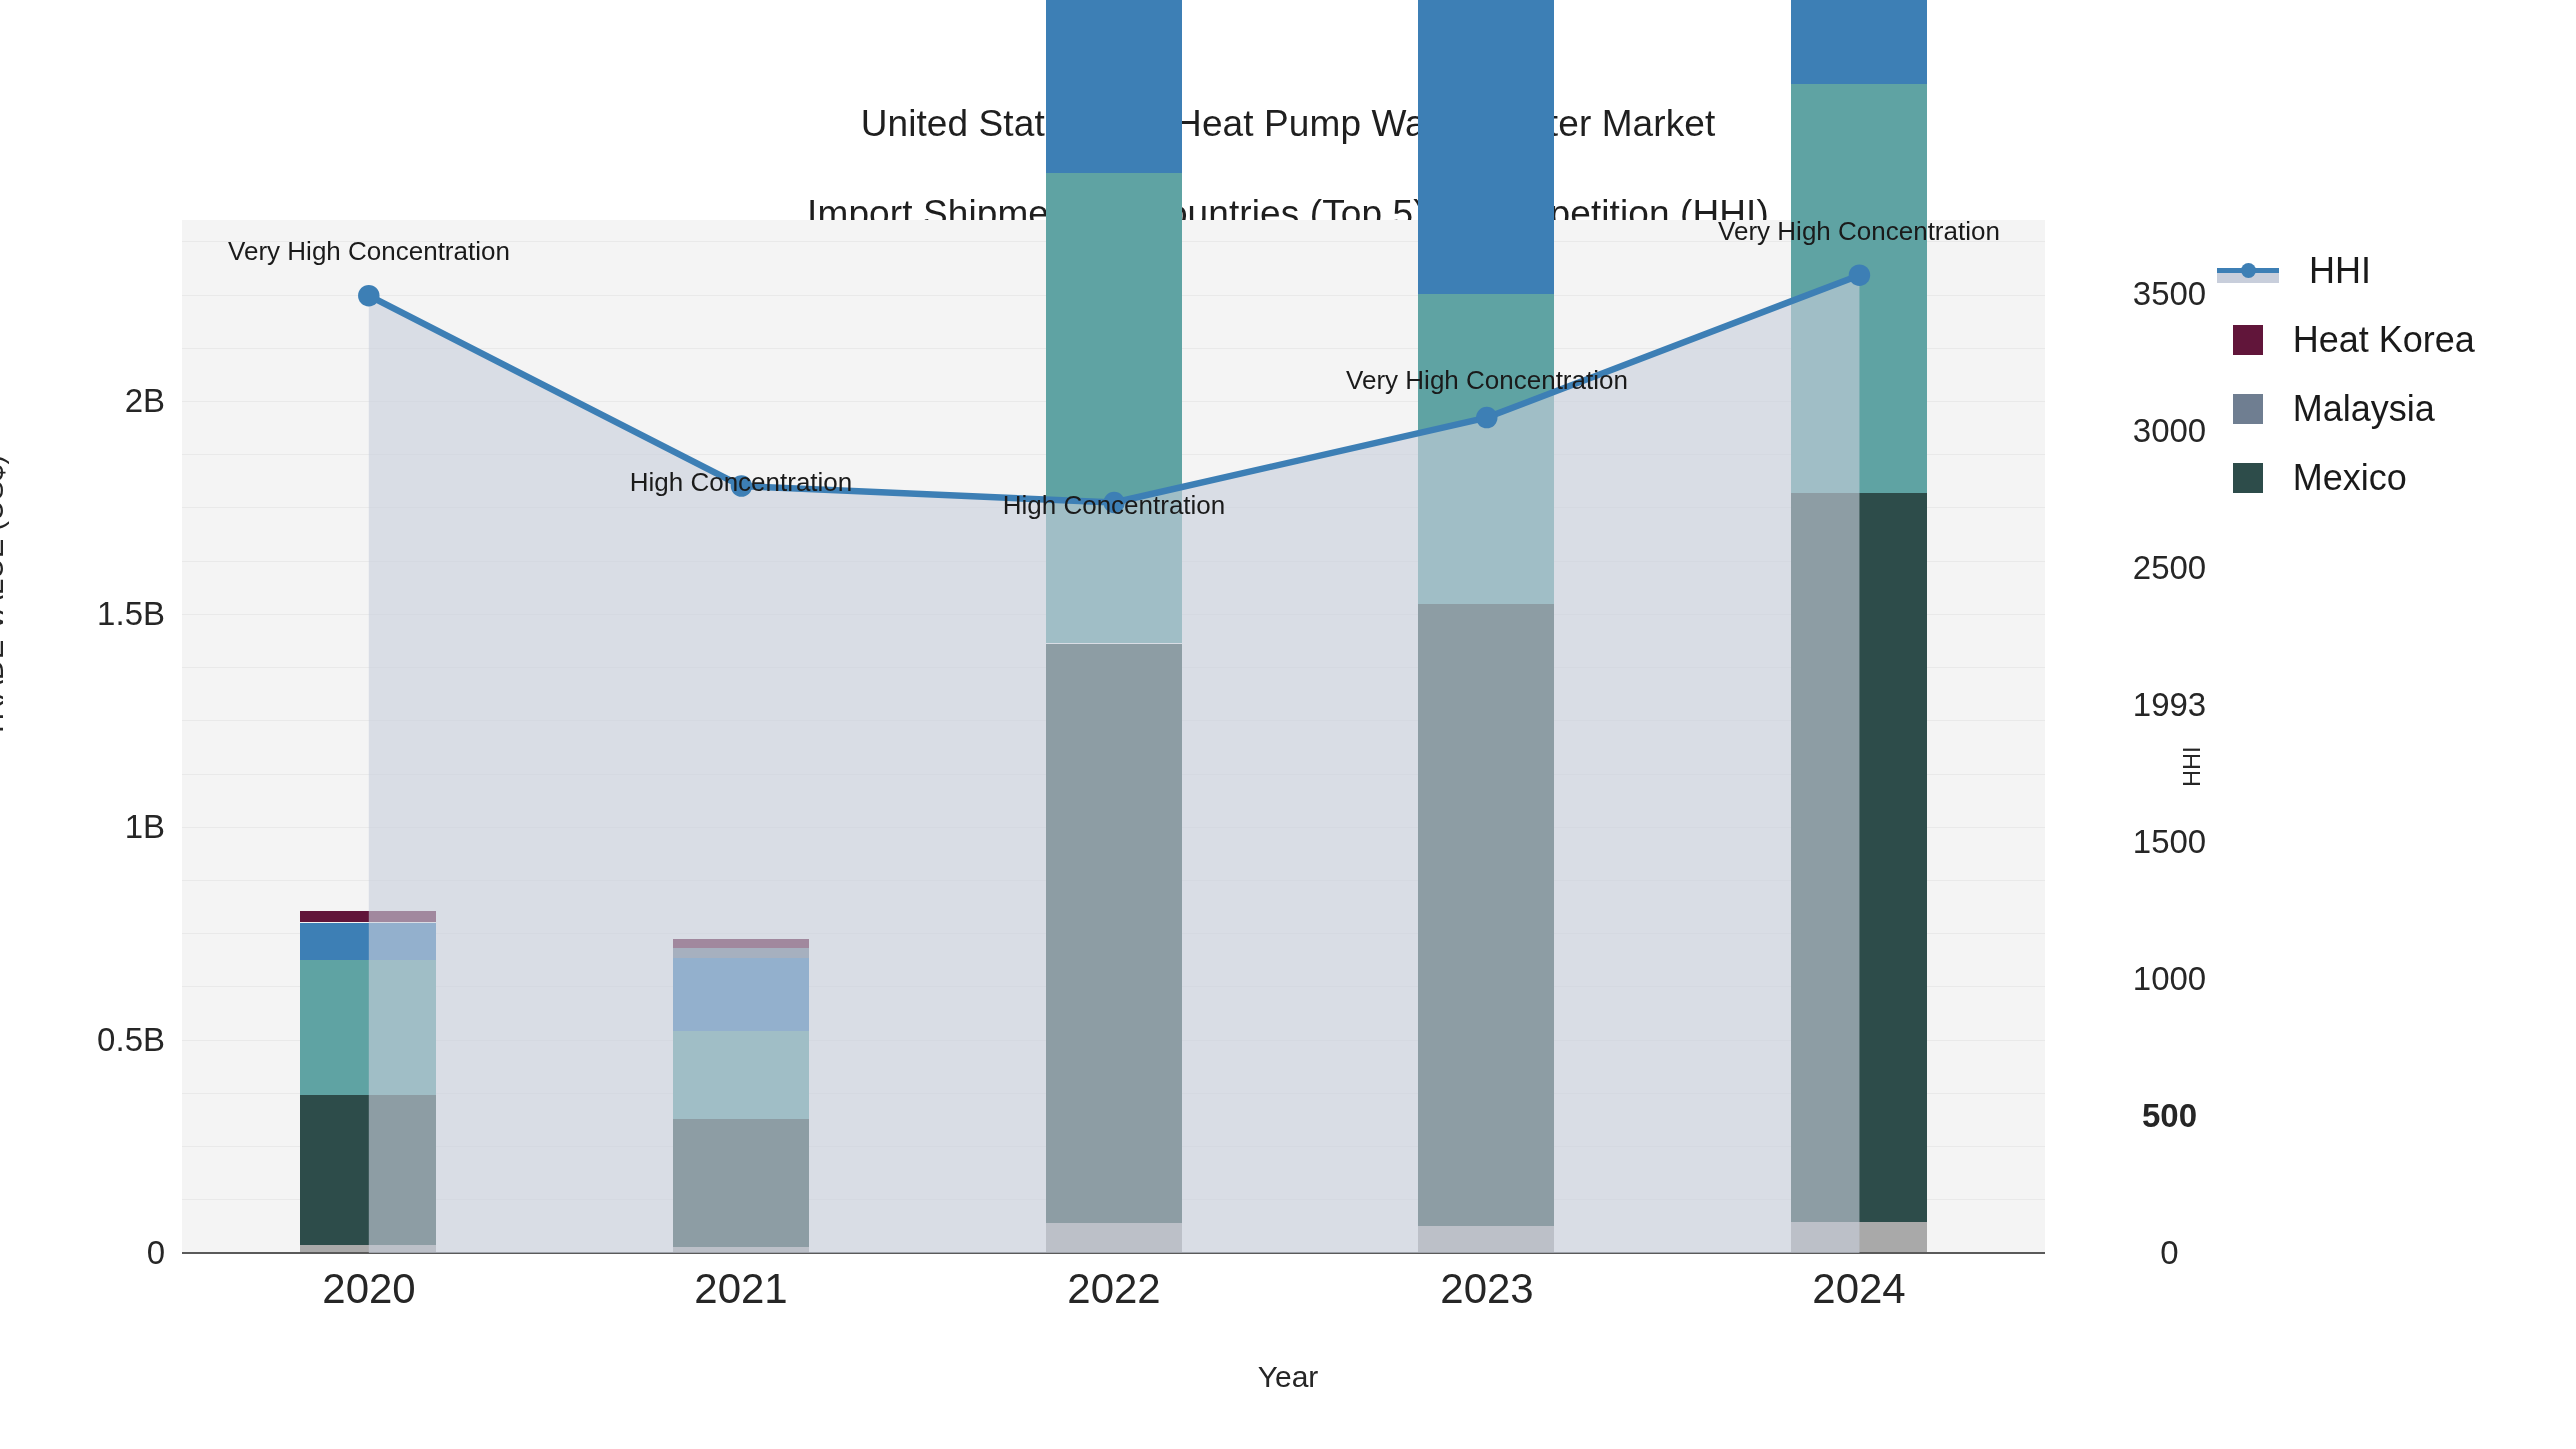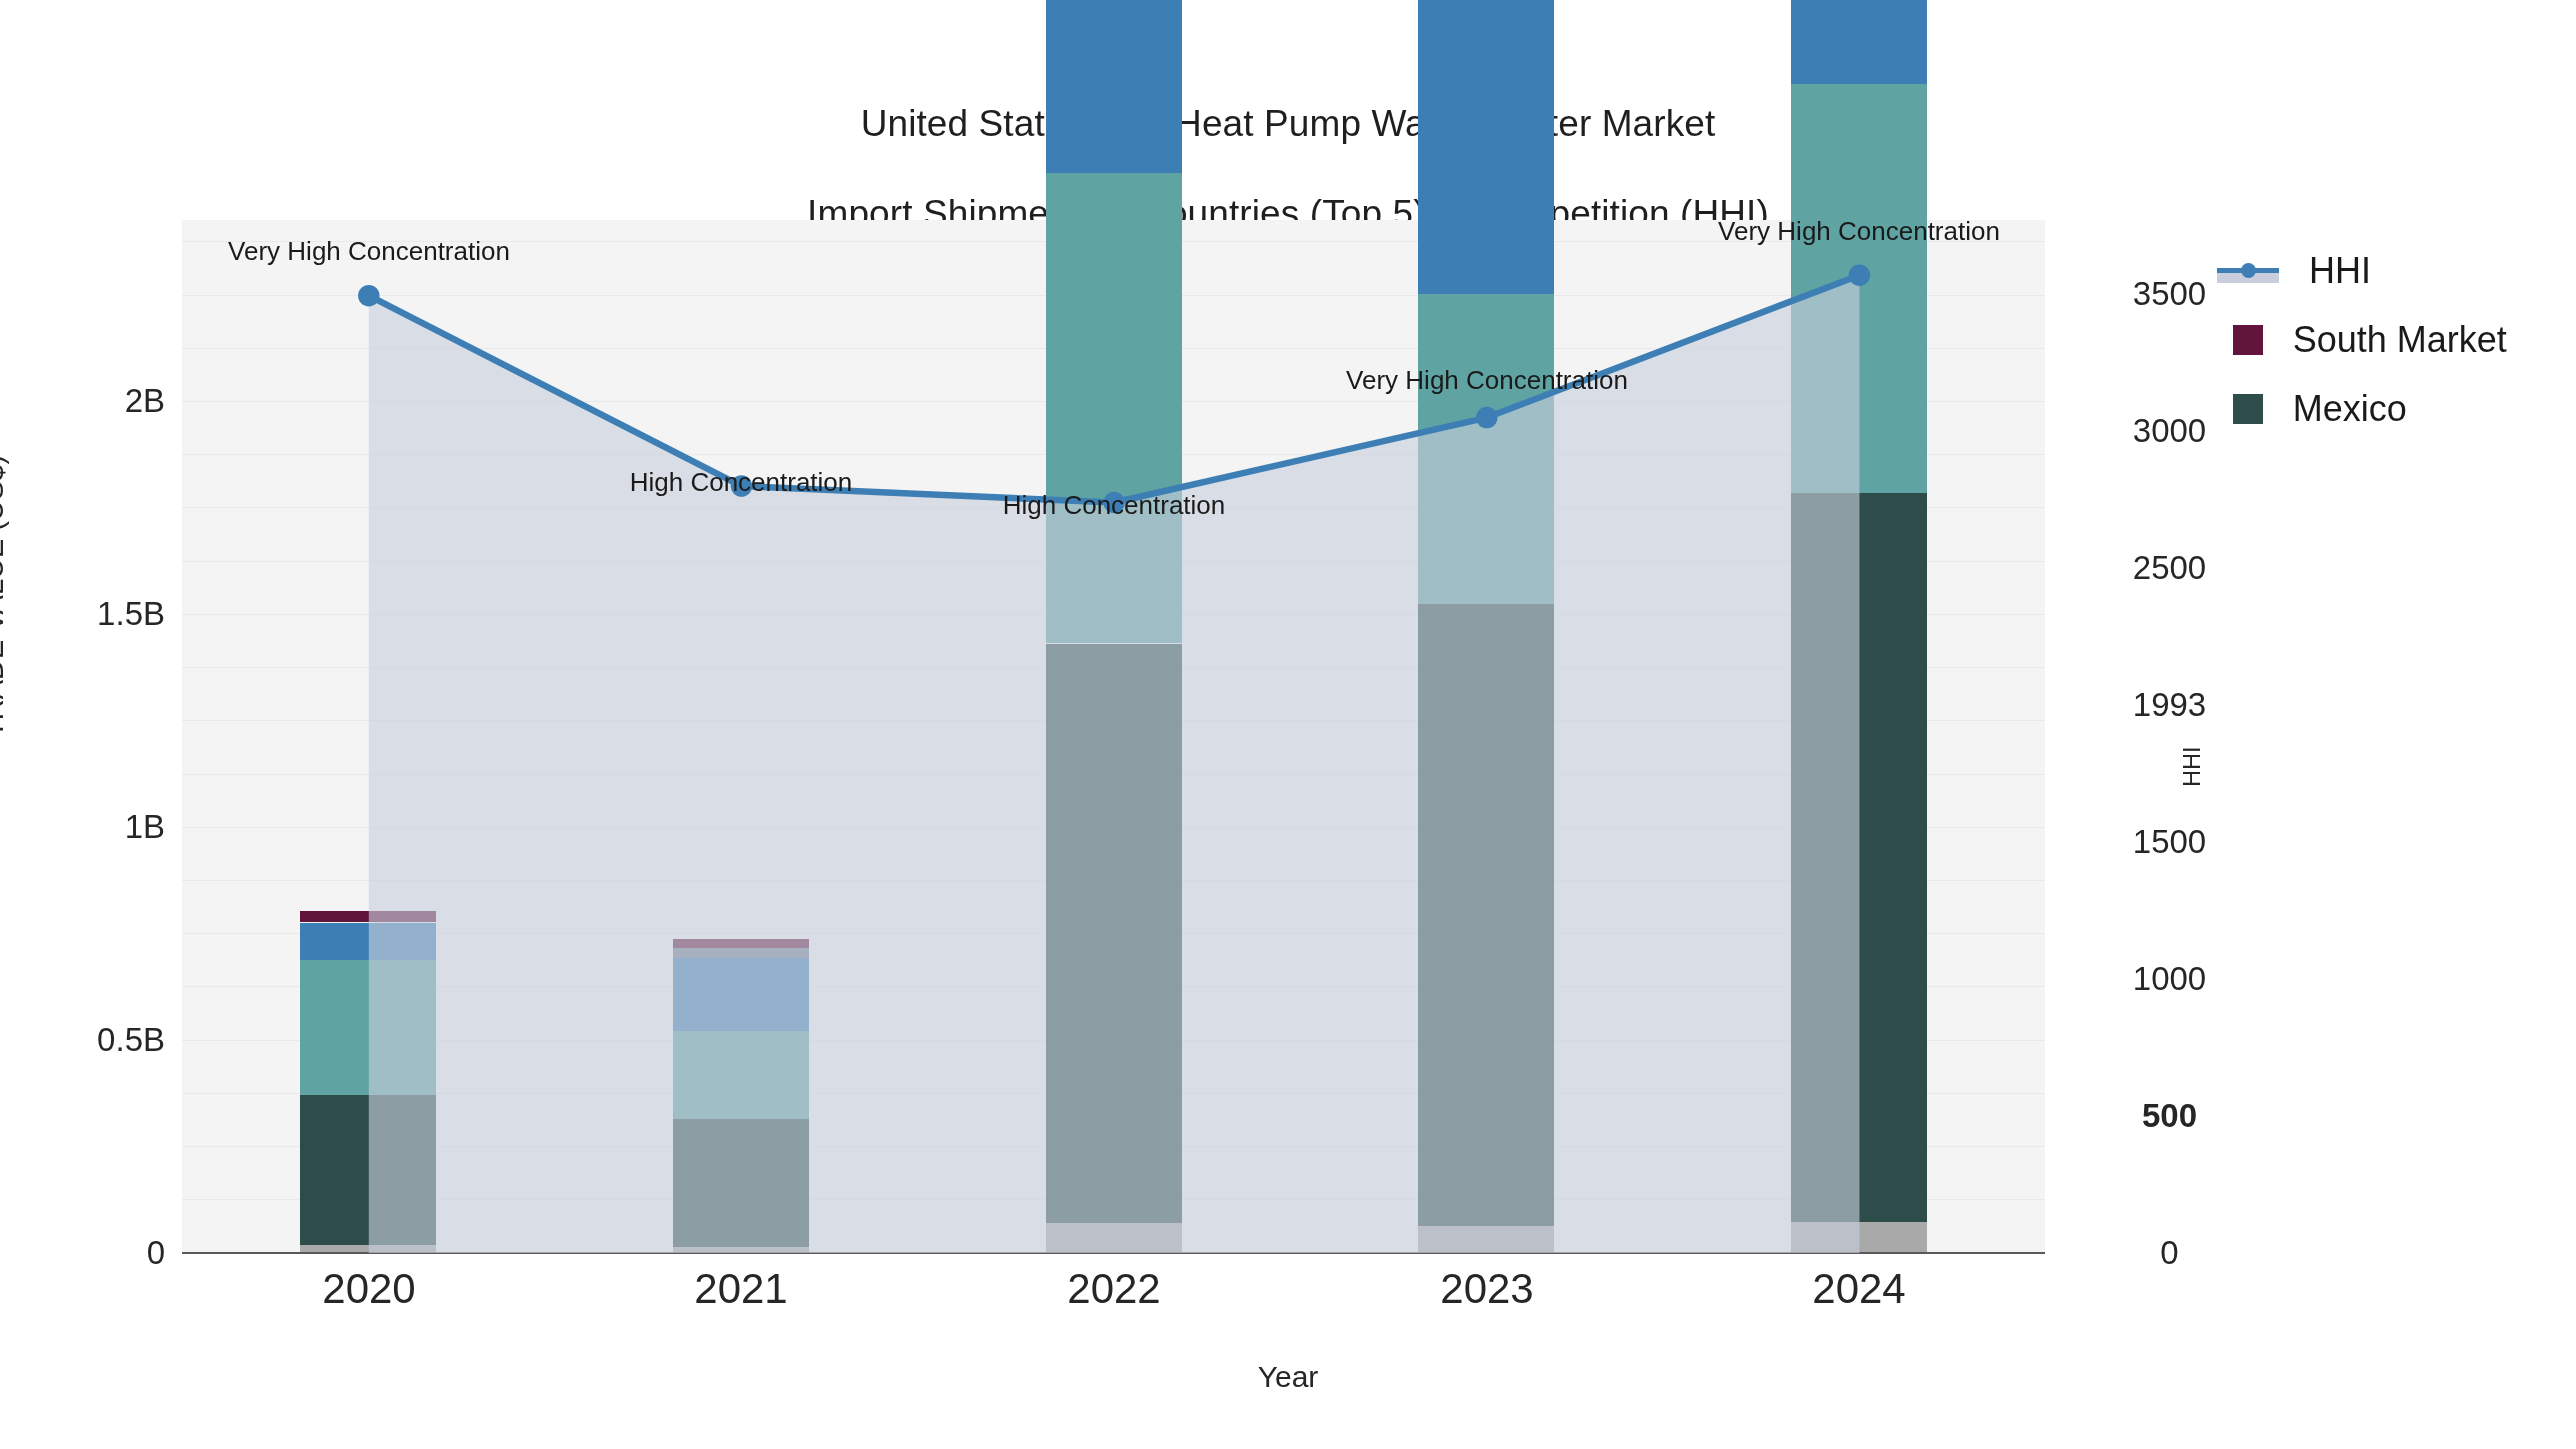--- a/index.html
+++ b/index.html
@@ -213,21 +213,25 @@
       <div class="legend-row">
         <span class="legend-line">
           <span class="band"></span>
           <span class="ln" style="background: rgb(61, 127, 181);"></span>
           <span class="dot" style="background: rgb(61, 127, 181);"></span>
         </span>
         <span class="legend-label">HHI</span>
       </div>
       <div class="legend-row">
         <span class="legend-swatch" style="background: rgb(97, 21, 58);"></span>
-        <span class="legend-label">South Market</span>
+        <span class="legend-label">Heat Korea</span>
+      </div>
+      <div class="legend-row">
+        <span class="legend-swatch" style="background: rgb(111, 126, 145);"></span>
+        <span class="legend-label">Malaysia</span>
       </div>
       <div class="legend-row">
         <span class="legend-swatch" style="background: rgb(45, 76, 74);"></span>
         <span class="legend-label">Mexico</span>
       </div>
     </div>
 
 </div>
 
 

